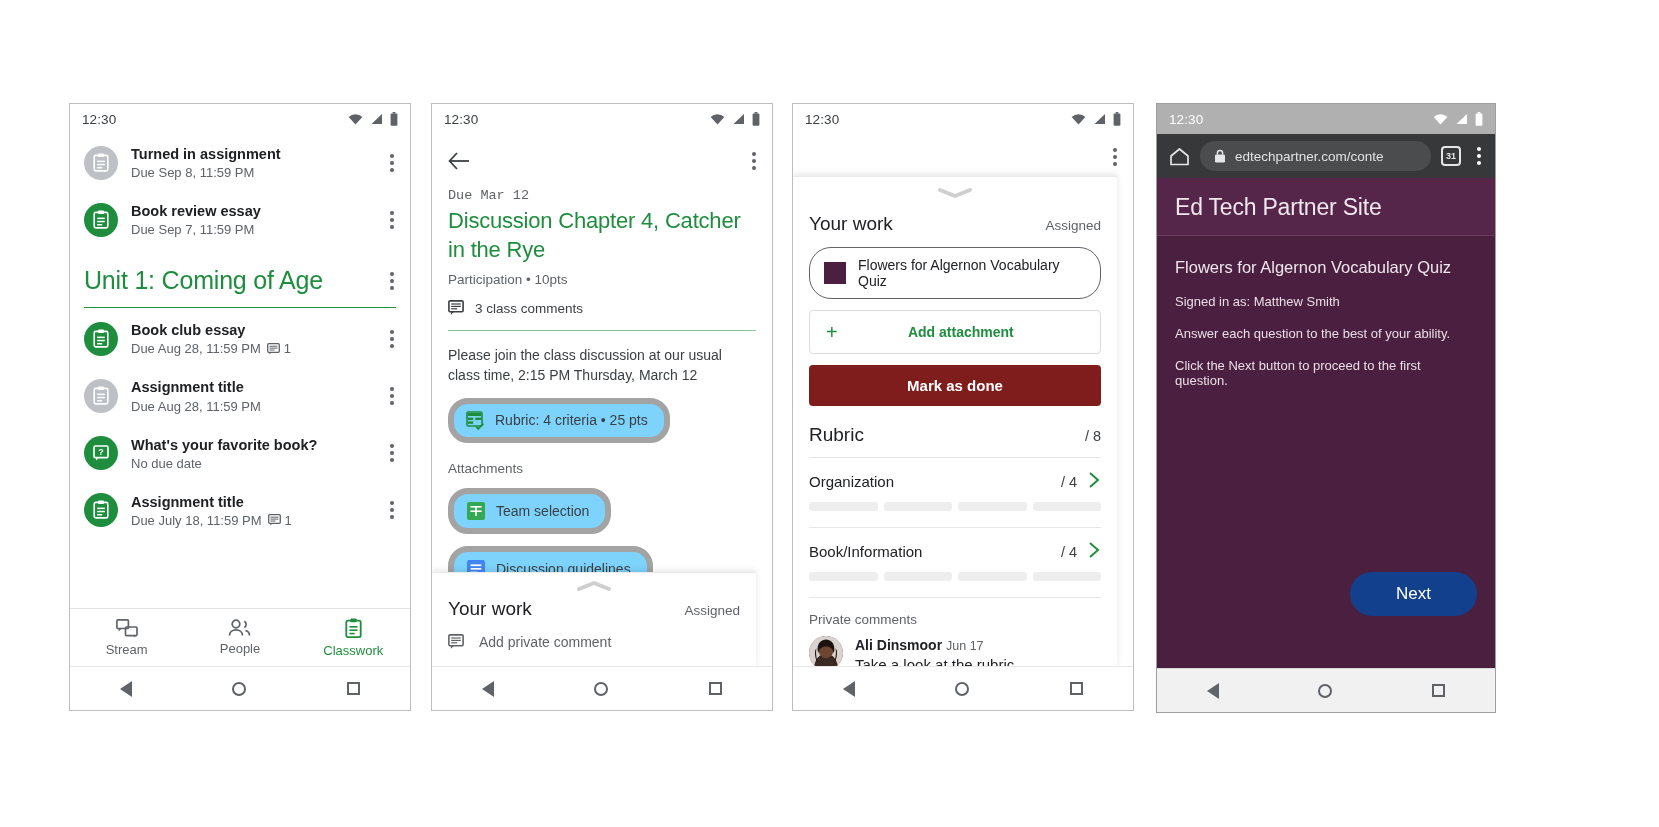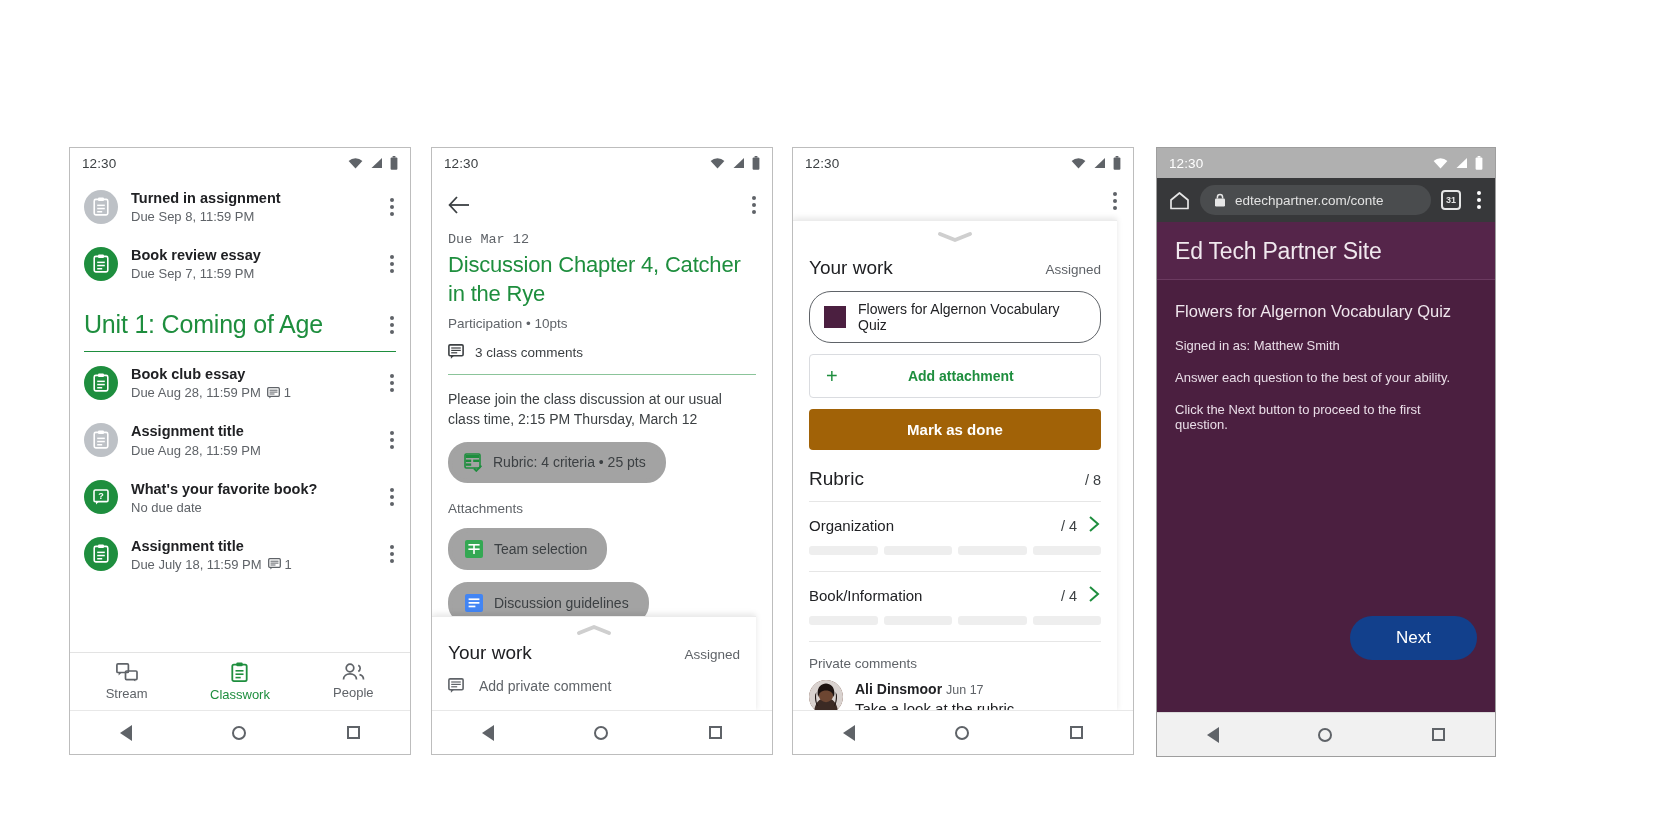--- a/index.html
+++ b/index.html
@@ -2,21 +2,21 @@
 <html><head>
 <meta charset="utf-8">
 <style>
   * { box-sizing: border-box; margin: 0; padding: 0; }
   html, body {
     width: 1659px; height: 827px;
     background: #ffffff;
     font-family: "Liberation Sans", sans-serif;
     overflow: hidden;
   }
-  .stage { position: relative; width: 1659px; height: 665px; margin-top: 44px; }
+  .stage { position: relative; width: 1659px; height: 665px; }
 
   
   .phone {
     position: absolute;
     background: #ffffff;
     border: 1px solid #bdbdbd;
     overflow: hidden;
   }
   .phone.dark-frame { border: 1px solid #9e9e9e; }
 
@@ -114,24 +114,24 @@
   .p2-back { padding: 14px 14px 0 16px; display:flex; align-items:center; }
   .detail-pad { padding: 0 16px; }
   .due-label { font-size: 13.5px; color:#5f6368; margin-top: 14px; font-family: Liberation Mono, monospace; }
   .detail-title { font-size: 22px; color:#1e8e3e; line-height: 1.3; margin-top: 4px; letter-spacing:-.2px; }
   .detail-meta { font-size: 13.5px; color:#5f6368; margin-top: 8px; }
   .detail-comments { display:flex; align-items:center; gap:10px; margin-top: 13px; font-size:13.5px; color:#3c4043; }
   .green-rule { height:1px; background:#8bc49a; margin: 14px 16px 0 16px; }
   .body-text { font-size: 14px; color:#3c4043; line-height:1.45; margin-top: 14px; }
   .chip {
     display:inline-flex; align-items:center; gap:10px;
-    border:4px solid #a3a3a3; border-radius:20px;
+    border:6px solid #a3a3a3; border-radius:20px;
     padding: 7px 16px 7px 12px;
     font-size: 14px; color:#3c4043;
-    background:#a3a3a3; margin-top: 12px;
+    background:#7dd3fc; margin-top: 12px;
   }
   .section-label { font-size:13.5px; color:#5f6368; margin-top:18px; }
 
   
   .sheet {
     position:absolute; left:0; right:16px;
     background:#fff;
     border-top:1px solid #ececec;
     box-shadow: 0 -2px 6px rgba(0,0,0,.10);
   }
@@ -150,21 +150,21 @@
   }
   .swatch { width:22px; height:22px; background:#4b1f40; flex:0 0 22px; }
   .outline-btn {
     display:flex; align-items:center; gap:34px;
     border:1px solid #dadce0; border-radius:4px;
     margin: 11px 16px 0 16px; padding: 11px 16px;
     font-size:14px; color:#1e8e3e; font-weight:bold;
   }
   .plus { font-size:20px; color:#1e8e3e; line-height:1; font-weight:400; }
   .primary-btn {
-    background:#a16207; color:#fff; border-radius:4px;
+    background:#7f1d1d; color:#fff; border-radius:4px;
     margin: 11px 16px 0 16px; padding: 12px 0;
     text-align:center; font-size:15px; font-weight:bold;
   }
   .rubric-head { display:flex; align-items:baseline; padding: 18px 16px 0 16px; }
   .rubric-title { font-size:19px; color:#202124; flex:1; }
   .rubric-total { font-size:14.5px; color:#3c4043; }
   .hrule { height:1px; background:#e6e6e6; margin: 11px 16px 0 16px; }
   .crit-row { display:flex; align-items:center; padding: 13px 16px 0 16px; gap:10px; }
   .crit-name { font-size:15px; color:#202124; flex:1; }
   .crit-pts { font-size:14.5px; color:#3c4043; }
@@ -404,38 +404,38 @@
     <div class="bottom-tabs">
       <div class="tab">
         <svg width="22" height="19" viewBox="0 0 22 19">
           <rect x="0.9" y="0.9" width="11.5" height="8.6" rx="1.1" fill="none" stroke="#5f6368" stroke-width="1.7"></rect>
           <path d="M2.6 9.5 2.6 12.6 5.7 9.5Z" fill="#5f6368"></path>
           <rect x="9.5" y="8" width="11.5" height="8.6" rx="1.1" fill="none" stroke="#5f6368" stroke-width="1.7"></rect>
           <path d="M19.2 16.6 19.2 18.6 17.2 16.6Z" fill="#5f6368"></path>
         </svg>
         <span class="lbl">Stream</span>
       </div>
+      <div class="tab">
+        <svg width="23" height="18" viewBox="0 0 23 18">
+          <circle cx="8" cy="5" r="3.8" fill="none" stroke="#5f6368" stroke-width="1.7"></circle>
+          <path d="M1.5 16.5c0-3.6 2.9-5.6 6.5-5.6s6.5 2 6.5 5.6" fill="none" stroke="#5f6368" stroke-width="1.7"></path>
+          <path d="M16.3 2.2a3.5 3.5 0 0 1 0 6.2" fill="none" stroke="#5f6368" stroke-width="1.7"></path>
+          <path d="M17.5 11.6c2.4.5 4 2.2 4 4.9" fill="none" stroke="#5f6368" stroke-width="1.7"></path>
+        </svg>
+        <span class="lbl">People</span>
+      </div>
       <div class="tab active">
         <svg width="19" height="21" viewBox="0 0 19 21">
           <rect x="2.3" y="2.6" width="14.4" height="16.6" rx="1.6" fill="none" stroke="#1e8e3e" stroke-width="1.8"></rect>
           <rect x="6.3" y="0.6" width="6.4" height="3.6" rx="1.2" fill="#1e8e3e"></rect>
           <rect x="5.5" y="8" width="8" height="1.6" fill="#1e8e3e"></rect>
           <rect x="5.5" y="11.4" width="8" height="1.6" fill="#1e8e3e"></rect>
           <rect x="5.5" y="14.8" width="5.2" height="1.6" fill="#1e8e3e"></rect>
         </svg>
         <span class="lbl">Classwork</span>
-      </div>
-      <div class="tab">
-        <svg width="23" height="18" viewBox="0 0 23 18">
-          <circle cx="8" cy="5" r="3.8" fill="none" stroke="#5f6368" stroke-width="1.7"></circle>
-          <path d="M1.5 16.5c0-3.6 2.9-5.6 6.5-5.6s6.5 2 6.5 5.6" fill="none" stroke="#5f6368" stroke-width="1.7"></path>
-          <path d="M16.3 2.2a3.5 3.5 0 0 1 0 6.2" fill="none" stroke="#5f6368" stroke-width="1.7"></path>
-          <path d="M17.5 11.6c2.4.5 4 2.2 4 4.9" fill="none" stroke="#5f6368" stroke-width="1.7"></path>
-        </svg>
-        <span class="lbl">People</span>
       </div>
     </div>
 
     <div class="navbar">
       <span class="nav-tri"></span>
       <span class="nav-cir"></span>
       <span class="nav-sq"></span>
     </div>
   </div>
 

